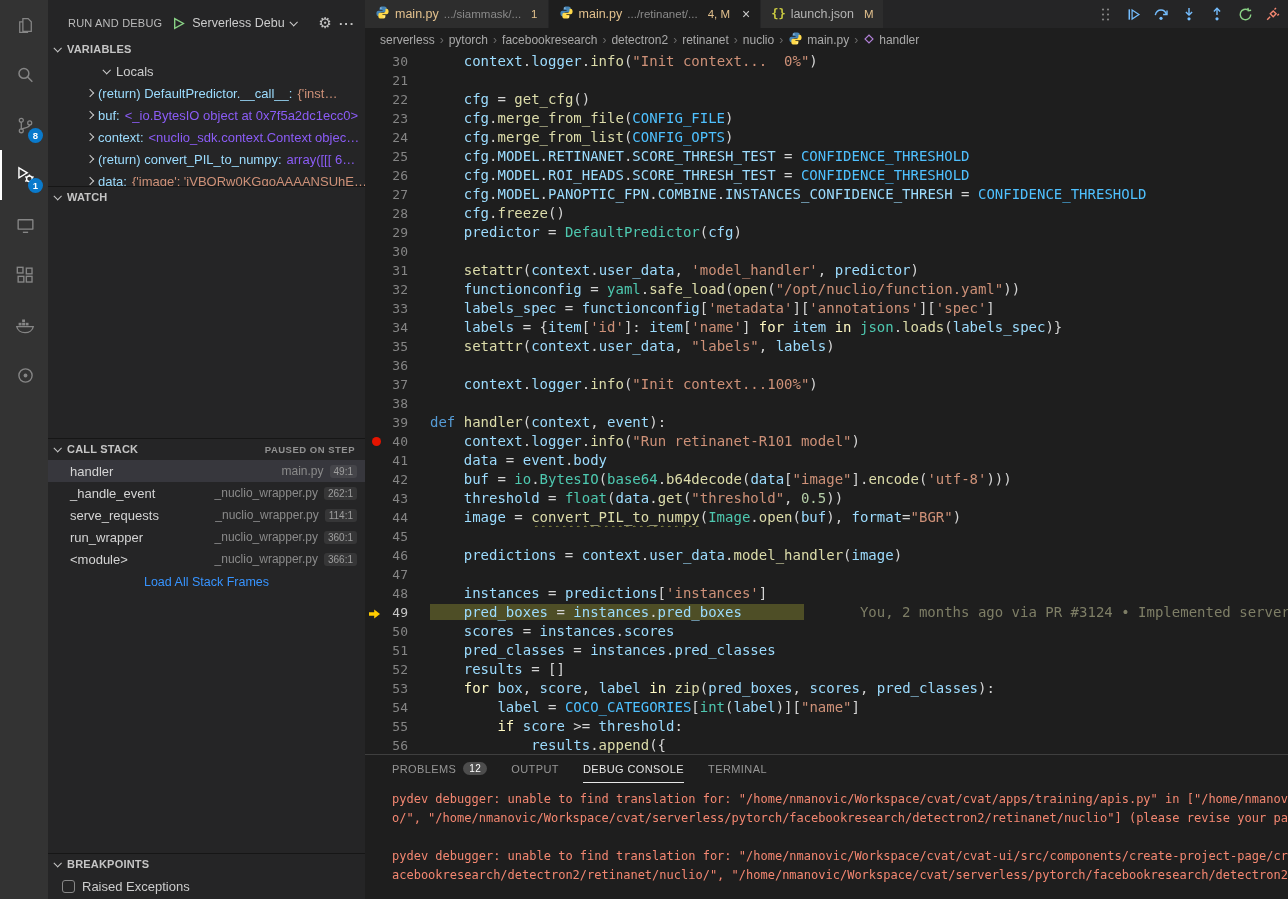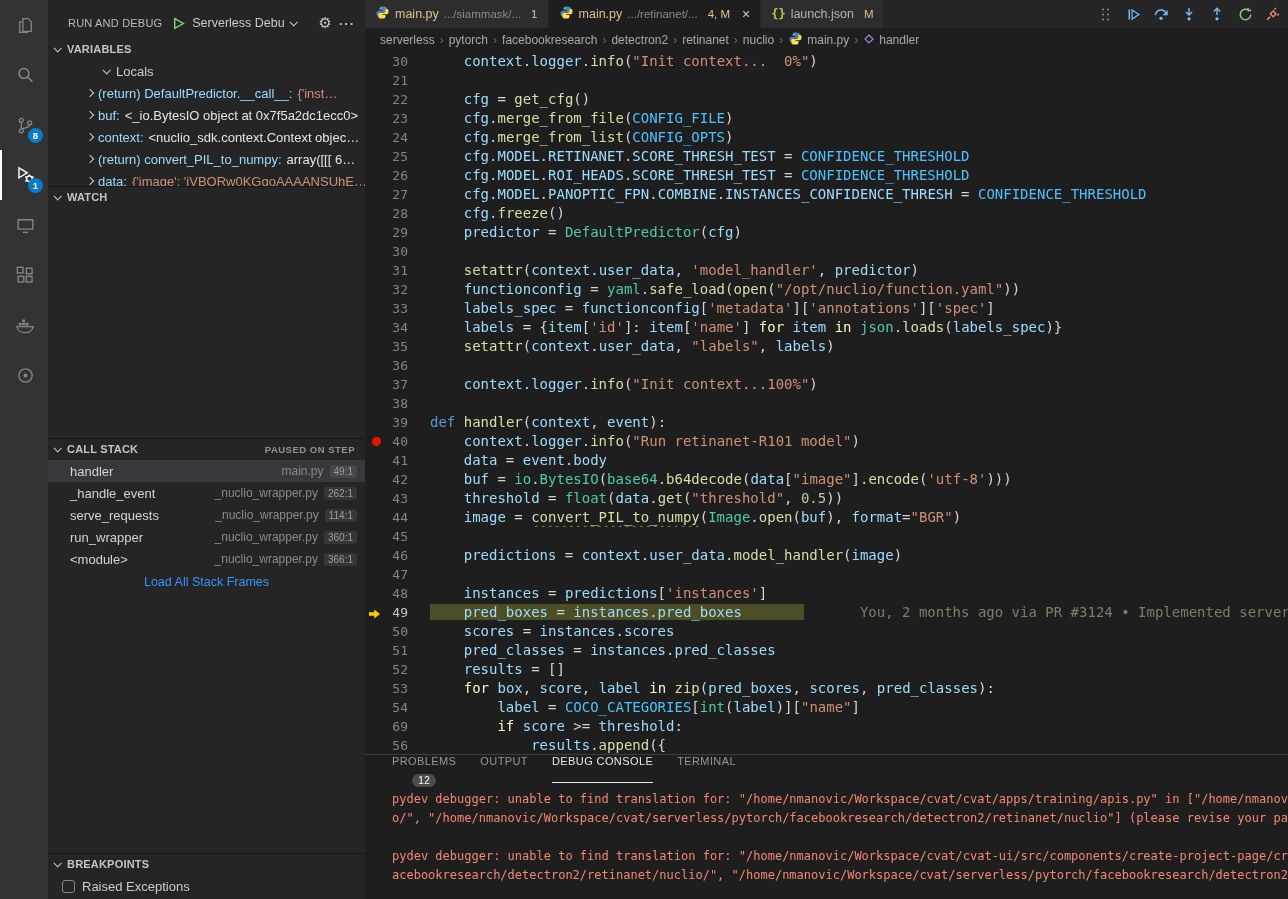--- a/index.html
+++ b/index.html
@@ -23,21 +23,21 @@
   .chev{width:5px;height:5px;border-right:1.2px solid currentColor;border-bottom:1.2px solid currentColor;display:inline-block;flex:none;}
   .chev.down{transform:rotate(45deg) translateY(-1px);}
   .chev.right{transform:rotate(-45deg);}
   .sec-header{height:22px;display:flex;align-items:center;gap:7px;padding:0 10px 0 6px;font-size:11px;font-weight:700;color:#c5c5c5;flex:none;letter-spacing:.2px;}
   .sec-header.bordered{box-shadow:inset 0 1px 0 rgba(0,0,0,.4);}
   .paused{margin-left:auto;font-size:9.5px;font-weight:700;color:rgba(204,204,204,.65);letter-spacing:.5px;}
   .vars{height:126px;overflow:hidden;flex:none;margin-left:39px;}
   .scope-row{height:22px;display:flex;align-items:center;gap:7px;padding-left:16px;cursor:pointer;color:#cccccc;}
   .var-row{height:22px;display:flex;align-items:center;gap:5px;white-space:nowrap;overflow:hidden;cursor:pointer;}
   .var-name{color:#9cdcfe;}
-  .var-value{color:#e5e5e5;overflow:hidden;}
+  .var-value{color:#8b5cf6;overflow:hidden;}
   .var-value.str{color:#ce9178;}
   .watch-body{height:230px;flex:none;}
   .cs-list{height:110px;flex:none;}
   .cs-row{height:22px;display:flex;align-items:center;gap:6px;padding:0 8px 0 22px;cursor:pointer;}
   .cs-row.selected{background:#37373d;}
   .cs-name{color:#d4d4d4;white-space:nowrap;}
   .cs-file{color:#8a8a8a;margin-left:auto;font-size:12px;white-space:nowrap;}
   .cs-pos{background:rgba(133,133,133,.18);color:#9d9d9d;font-size:10px;padding:1px 4px;border-radius:3px;white-space:nowrap;}
   .load-link{height:24px;line-height:24px;text-align:center;color:#3794ff;font-size:12.5px;cursor:pointer;flex:none;}
   .bp-block{margin-top:259px;flex:none;}
@@ -73,21 +73,21 @@
   .code{flex:1;min-width:0;overflow:hidden;color:#d4d4d4;}
   .stmt{background:#4e4e26;padding-right:62px;}
   .blame{color:#7e7e66;margin-left:56px;}
   .tk-d{color:#d4d4d4;} .tk-v{color:#9cdcfe;} .tk-f{color:#dcdcaa;} .tk-c{color:#4ec9b0;}
   .tk-k{color:#569cd6;} .tk-p{color:#fef9c3;} .tk-s{color:#ce9178;} .tk-n{color:#b5cea8;} .tk-C{color:#4fc1ff;}
   .sq{text-decoration:underline;text-decoration-style:wavy;text-decoration-color:#8c8c3f;text-decoration-thickness:1px;text-underline-offset:3px;}
 
   
   .panel{height:144px;flex:none;border-top:1px solid #3f3f3f;display:flex;flex-direction:column;background:#1e1e1e;}
   .panel-tabs{height:28px;display:flex;align-items:stretch;gap:24px;padding-left:27px;flex:none;}
-  .ptab{font-size:11px;letter-spacing:.4px;color:#969696;cursor:pointer;display:flex;align-items:center;gap:7px;border-bottom:1px solid transparent;box-sizing:border-box;flex-direction:column;}
+  .ptab{font-size:11px;letter-spacing:.4px;color:#969696;cursor:pointer;display:flex;align-items:center;gap:7px;border-bottom:1px solid transparent;box-sizing:border-box;}
   .ptab.active{color:#e7e7e7;border-bottom-color:#e7e7e7;}
   .ptab-badge{background:#4d4d4d;color:#ffffff;border-radius:9px;font-size:10px;padding:1px 6px;}
   .console{flex:1;overflow:hidden;padding:7px 0 0 27px;font-family:"DejaVu Sans Mono",monospace;font-size:12px;line-height:19px;color:#f48771;}
   .console-line{white-space:pre;height:19px;overflow:hidden;}
   .json-braces{color:#cbcb41;font-family:"DejaVu Sans Mono",monospace;font-size:12px;font-weight:700;}
 </style>
 </head>
 <body>
 
 <div class="app">
@@ -424,21 +424,21 @@
         <div class="eline"><div class="gutter"><span class="lnum">47</span></div><div class="code"></div></div>
         <div class="eline"><div class="gutter"><span class="lnum">48</span></div><div class="code"><span class="tk-d">    </span><span class="tk-v">instances</span><span class="tk-d"> = </span><span class="tk-v">predictions</span><span class="tk-d">[</span><span class="tk-s">'instances'</span><span class="tk-d">]</span></div></div>
         <div class="eline cur"><div class="gutter"><span class="cur-arrow"><svg width="13" height="12" viewBox="0 0 13 12">
                 <path d="M1 4.3h5.2V1.6L12 6 6.2 10.4V7.7H1z" fill="#ffcc00"></path>
               </svg></span><span class="lnum">49</span></div><div class="code"><span class="stmt"><span class="tk-d">    </span><span class="tk-v">pred_boxes</span><span class="tk-d"> = </span><span class="tk-v">instances</span><span class="tk-d">.</span><span class="tk-v">pred_boxes</span></span><span class="blame">You, 2 months ago via PR #3124 • Implemented serverless fu</span></div></div>
         <div class="eline"><div class="gutter"><span class="lnum">50</span></div><div class="code"><span class="tk-d">    </span><span class="tk-v">scores</span><span class="tk-d"> = </span><span class="tk-v">instances</span><span class="tk-d">.</span><span class="tk-v">scores</span></div></div>
         <div class="eline"><div class="gutter"><span class="lnum">51</span></div><div class="code"><span class="tk-d">    </span><span class="tk-v">pred_classes</span><span class="tk-d"> = </span><span class="tk-v">instances</span><span class="tk-d">.</span><span class="tk-v">pred_classes</span></div></div>
         <div class="eline"><div class="gutter"><span class="lnum">52</span></div><div class="code"><span class="tk-d">    </span><span class="tk-v">results</span><span class="tk-d"> = []</span></div></div>
         <div class="eline"><div class="gutter"><span class="lnum">53</span></div><div class="code"><span class="tk-d">    </span><span class="tk-p">for</span><span class="tk-d"> </span><span class="tk-v">box</span><span class="tk-d">, </span><span class="tk-v">score</span><span class="tk-d">, </span><span class="tk-v">label</span><span class="tk-d"> </span><span class="tk-p">in</span><span class="tk-d"> </span><span class="tk-f">zip</span><span class="tk-d">(</span><span class="tk-v">pred_boxes</span><span class="tk-d">, </span><span class="tk-v">scores</span><span class="tk-d">, </span><span class="tk-v">pred_classes</span><span class="tk-d">):</span></div></div>
         <div class="eline"><div class="gutter"><span class="lnum">54</span></div><div class="code"><span class="tk-d">        </span><span class="tk-v">label</span><span class="tk-d"> = </span><span class="tk-C">COCO_CATEGORIES</span><span class="tk-d">[</span><span class="tk-c">int</span><span class="tk-d">(</span><span class="tk-v">label</span><span class="tk-d">)][</span><span class="tk-s">"name"</span><span class="tk-d">]</span></div></div>
-        <div class="eline"><div class="gutter"><span class="lnum">69</span></div><div class="code"><span class="tk-d">        </span><span class="tk-p">if</span><span class="tk-d"> </span><span class="tk-v">score</span><span class="tk-d"> &gt;= </span><span class="tk-v">threshold</span><span class="tk-d">:</span></div></div>
+        <div class="eline"><div class="gutter"><span class="lnum">55</span></div><div class="code"><span class="tk-d">        </span><span class="tk-p">if</span><span class="tk-d"> </span><span class="tk-v">score</span><span class="tk-d"> &gt;= </span><span class="tk-v">threshold</span><span class="tk-d">:</span></div></div>
         <div class="eline"><div class="gutter"><span class="lnum">56</span></div><div class="code"><span class="tk-d">            </span><span class="tk-v">results</span><span class="tk-d">.</span><span class="tk-f">append</span><span class="tk-d">({</span></div></div>
       </div>
     <div class="panel">
       <div class="panel-tabs" id="panel-tabs">
           <div class="ptab">
             <span>PROBLEMS</span>
             <span class="ptab-badge">12</span>
           </div>
           <div class="ptab">
             <span>OUTPUT</span>

